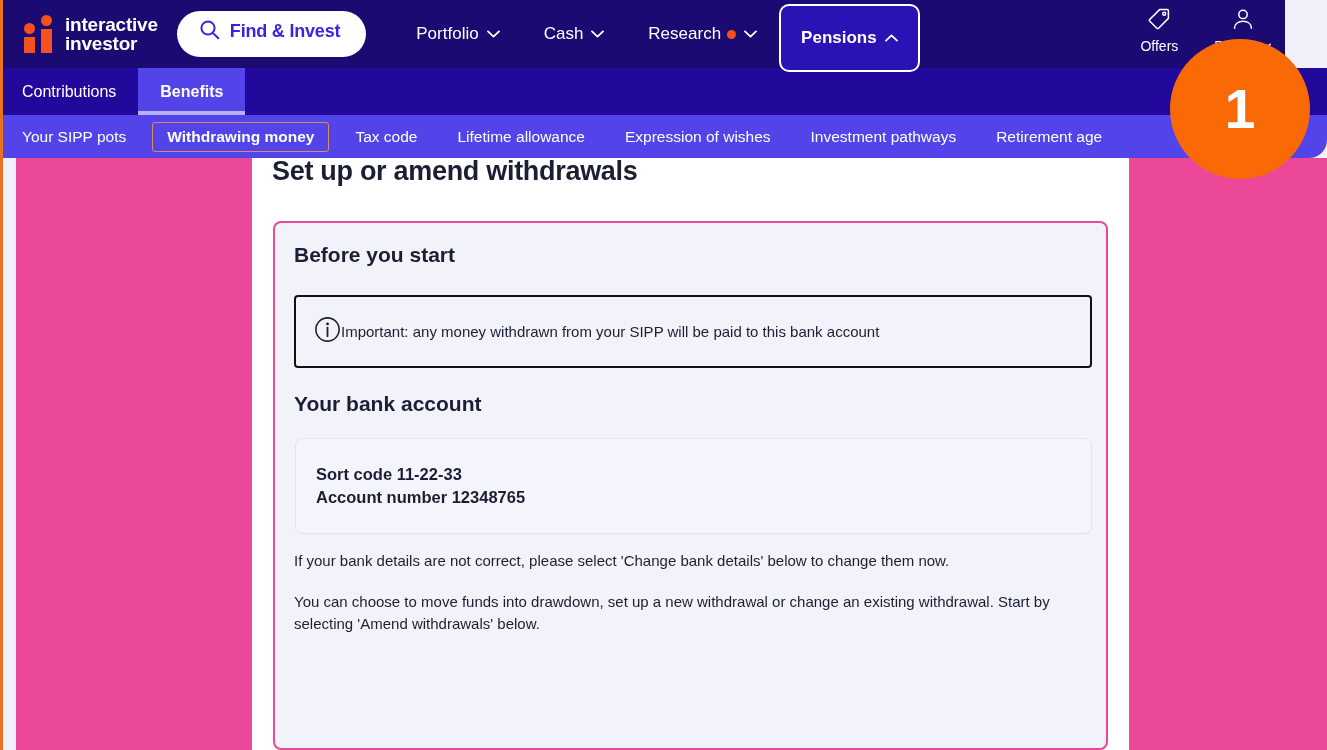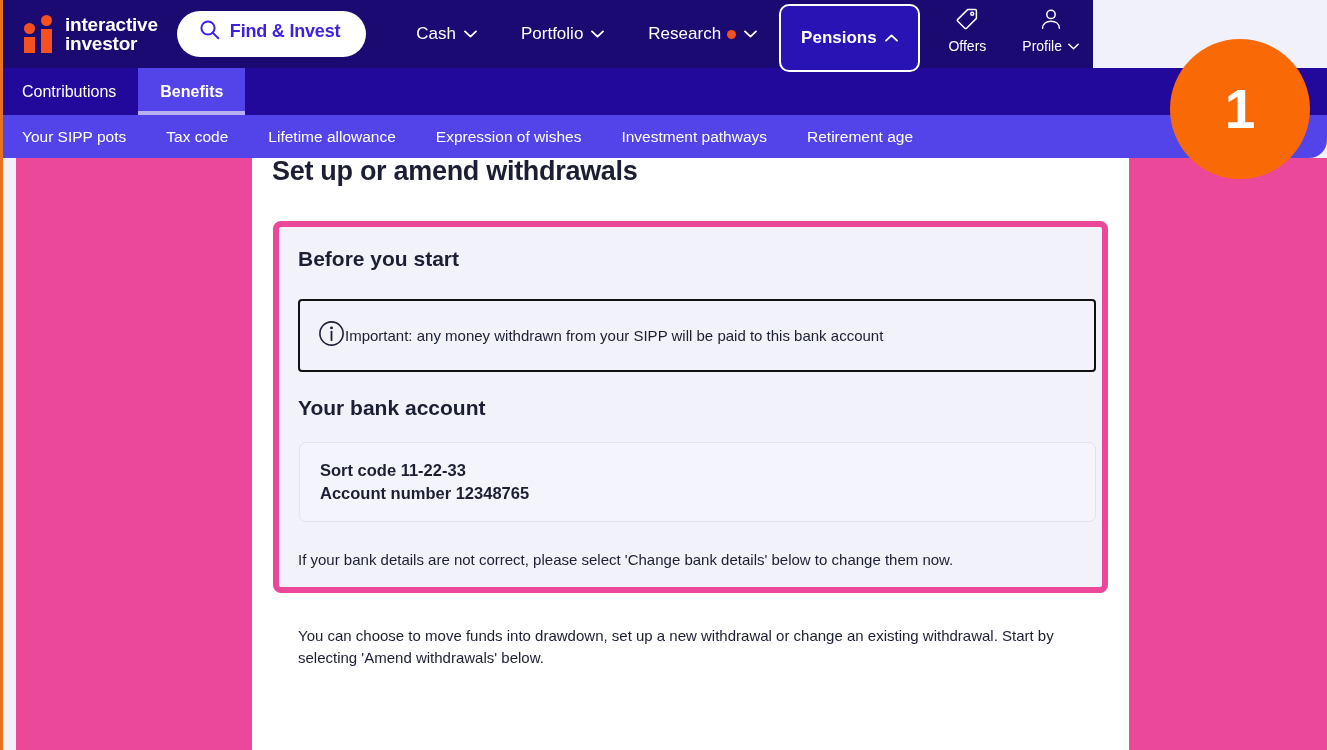--- a/index.html
+++ b/index.html
@@ -21,21 +21,21 @@
   .edge-strip {
     position: absolute; left: 0; top: 0;
     width: 3px; height: 750px;
     background: #e8731f;
     z-index: 40;
   }
 
   
   .header {
     position: absolute; left: 0; top: 0;
-    width: 1093px; height: 68px;
+    width: 1285px; height: 68px;
     background: #1b0a72;
     display: flex; align-items: center;
     z-index: 20;
   }
   .logo-block {
     display: flex; align-items: center;
     margin-left: 22px;
     gap: 10px;
   }
   .logo-mark { position: relative; width: 33px; height: 38px; }
@@ -189,23 +189,23 @@
     background: #ffffff;
   }
   .page-title {
     position: absolute; left: 20px; top: -2px;
     font-size: 27px; font-weight: 700; color: #1c1e33;
     letter-spacing: -0.3px;
   }
 
   .card {
     position: absolute; left: 21px; top: 63px;
-    width: 835px; height: 372px;
+    width: 835px; height: 529px;
     background: #f2f2fb;
-    border: 6px solid #ec4899;
+    border: 2px solid #ec4899;
     border-radius: 8px;
   }
   .card-title {
     margin: 20px 0 0 19px;
     font-size: 21px; font-weight: 700; color: #1c1e33;
   }
 
   .info-box {
     margin: 28px 0 0 19px;
     width: 798px;
@@ -221,34 +221,34 @@
     margin: 24px 0 0 19px;
     font-size: 21px; font-weight: 700; color: #1c1e33;
   }
 
   .bank-box {
     margin: 22px 0 0 20px;
     width: 797px;
     background: #f4f4fc;
     border: 1px solid #e2e2ef;
     border-radius: 7px;
-    padding: 16px 20px;
+    padding: 24px 20px;
   }
   .bank-line {
     font-size: 16.5px; font-weight: 700; color: #1c1e33;
     line-height: 23px;
   }
 
   .para {
     margin: 0 0 0 19px;
     width: 800px;
     font-size: 15px; color: #1c1e33; line-height: 22px;
   }
-  .para.p1 { margin-top: 27px; }
-  .para.p2 { margin-top: 54px; }
+  .para.p1 { margin-top: 16px; }
+  .para.p2 { margin-top: 19px; }
 </style>
 </head>
 <body>
 
 <div id="root">
 
   <div class="edge-strip"></div>
 
   <div class="header">
 
@@ -271,30 +271,30 @@
           <circle cx="9" cy="9" r="6.6" stroke="#3f1fe0" stroke-width="2"></circle>
           <line x1="13.6" y1="13.6" x2="19.3" y2="19.3" stroke="#3f1fe0" stroke-width="2" stroke-linecap="round"></line>
         </svg>
       </span>
       <span class="label">Find &amp; Invest</span>
     </div>
 
     <div class="navlinks">
 
       <div class="navitem">
-        <span>Cash</span>
+        <span>Portfolio</span>
         <span class="chev">
           <svg width="13" height="8" viewBox="0 0 13 8" fill="none">
               <path d="M1 1.4L6.5 6.6L12 1.4" stroke="#ffffff" stroke-width="1.8" stroke-linecap="round" stroke-linejoin="round"></path>
             </svg>
         </span>
       </div>
 
       <div class="navitem">
-        <span>Portfolio</span>
+        <span>Cash</span>
         <span class="chev">
           <svg width="13" height="8" viewBox="0 0 13 8" fill="none">
               <path d="M1 1.4L6.5 6.6L12 1.4" stroke="#ffffff" stroke-width="1.8" stroke-linecap="round" stroke-linejoin="round"></path>
             </svg>
         </span>
       </div>
 
       <div class="navitem">
         <span>Research</span>
         <span class="orange-dot"></span>
@@ -353,20 +353,23 @@
       <span>Contributions</span>
     </div>
     <div class="subnav-item active">
       <span>Benefits</span>
     </div>
   </div>
 
   <div class="tabnav">
     <div class="tabnav-item">
       <span>Your SIPP pots</span>
+    </div>
+    <div class="tabnav-item active">
+      <span>Withdrawing money</span>
     </div>
     <div class="tabnav-item">
       <span>Tax code</span>
     </div>
     <div class="tabnav-item">
       <span>Lifetime allowance</span>
     </div>
     <div class="tabnav-item">
       <span>Expression of wishes</span>
     </div>

